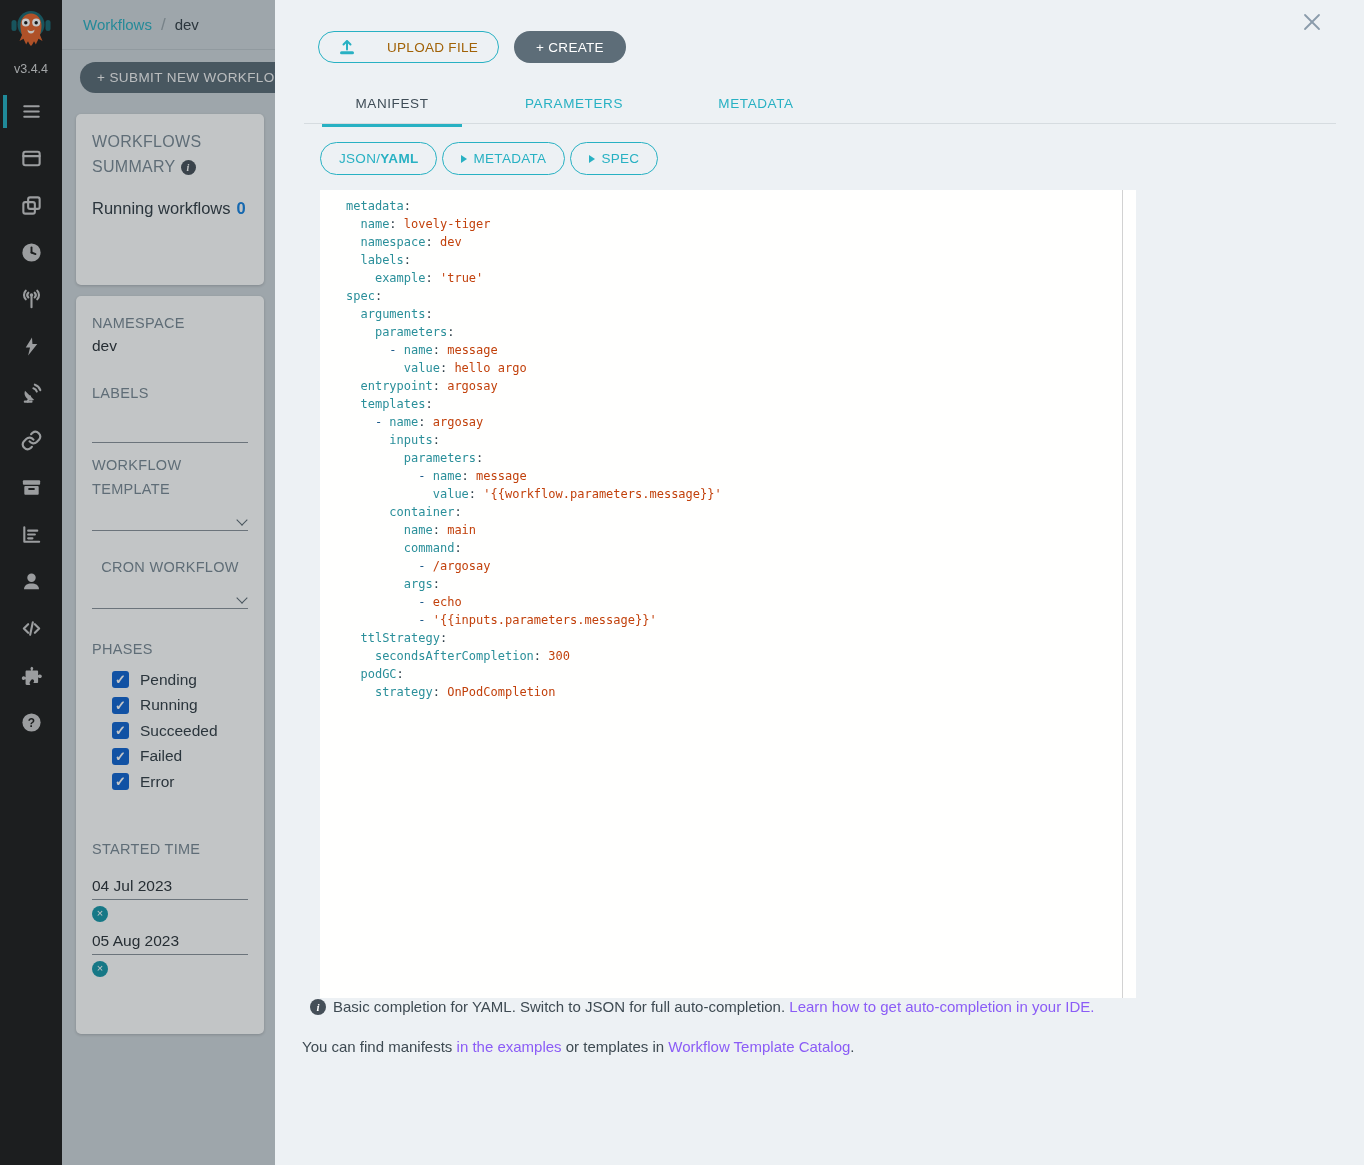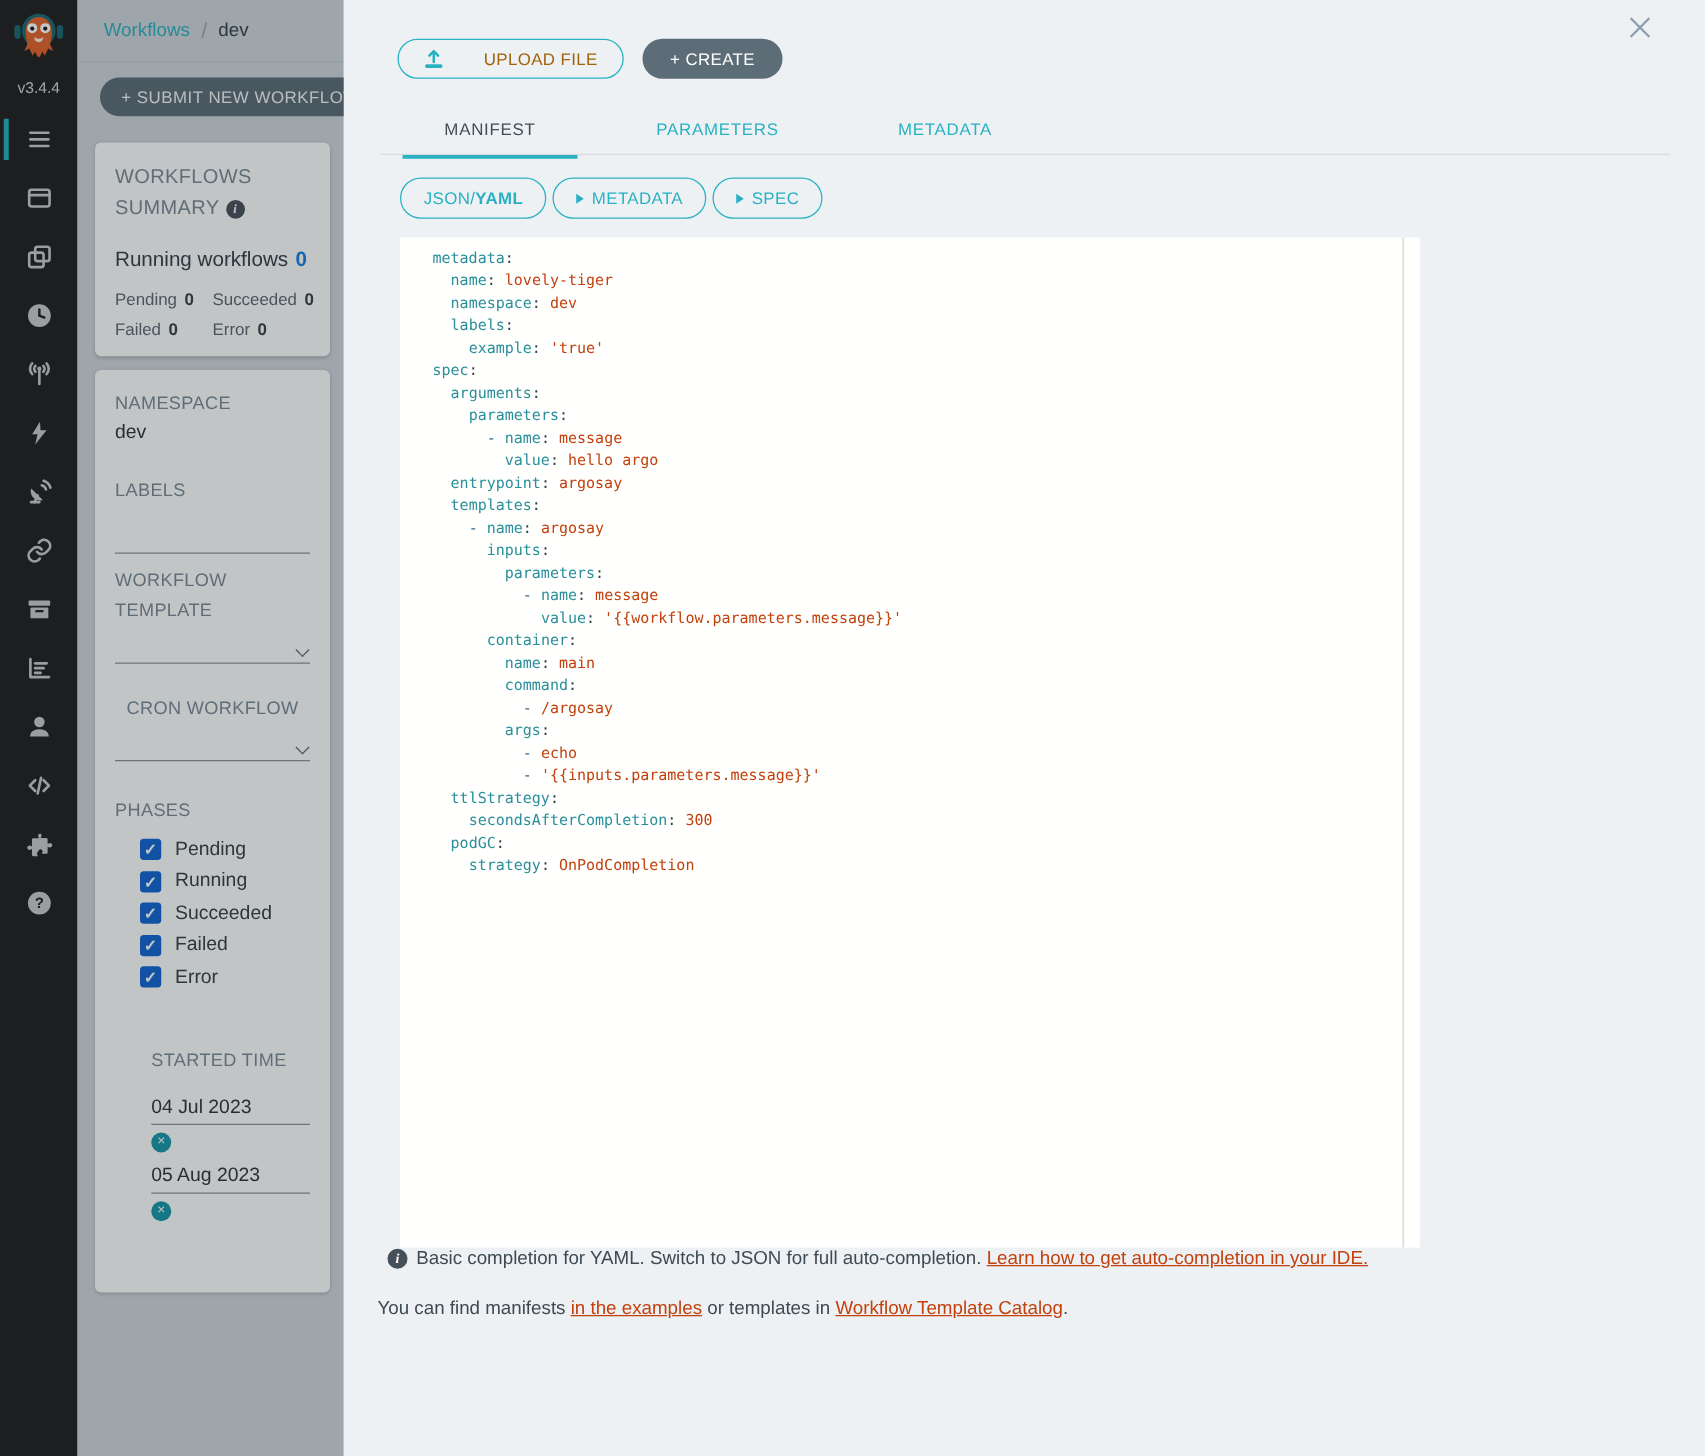--- a/index.html
+++ b/index.html
@@ -89,21 +89,21 @@
   .code-line { white-space:pre; height:18px; }
   .yk { color:#2a8f9a; }     
   .yv { color:#c2410c;text-align:center; }     
   .yp { color:#2e3f49; }     
   .yd { color:#1f5c8c; }     
   
   .hint-line { position:absolute; left:35px; top:998px; font-size:15px; color:#3e4a52; display:flex; align-items:center; }
   .info-dot { display:inline-block; width:16px; height:16px; border-radius:50%; background:#454f58;
     color:#fff; font-size:11px; line-height:16px; text-align:center; font-family:"Liberation Serif",serif;
     font-style:italic; font-weight:bold; margin-right:7px; flex:none; }
-  .teal-link { color:#c2410c; cursor:pointer;text-decoration:underline; }
+  .teal-link { color:#8b5cf6; cursor:pointer; }
   .foot-line { position:absolute; left:27px; top:1038px; font-size:15px; color:#3e4a52; }
 
   
   .mini-info { display:inline-block; width:15px; height:15px; border-radius:50%; background:#4a545c;
     color:#fff; font-size:10px; line-height:15px; text-align:center; font-family:"Liberation Serif",serif;
     font-style:italic; font-weight:bold; vertical-align:1px; margin-left:5px; }
 </style>
 </head>
 <body>
 
@@ -246,26 +246,20 @@
     </div>
 
     <button class="submit-btn">+ SUBMIT NEW WORKFLOW</button>
 
     <div class="card summary-card">
       <div class="card-label" style="font-size:16px; line-height:25px;">
         <span>WORKFLOWS SUMMARY</span><span class="mini-info">i</span>
       </div>
       <div class="running-line">
         <span>Running workflows</span><span class="running-count">0</span>
-      </div>
-      <div class="stats-grid">
-        <div class="stat"><span>Pending</span><b>0</b></div>
-        <div class="stat"><span>Succeeded</span><b>0</b></div>
-        <div class="stat"><span>Failed</span><b>0</b></div>
-        <div class="stat"><span>Error</span><b>0</b></div>
       </div>
     </div>
 
     <div class="card filters-card">
       <div class="f-section">
         <div class="card-label">NAMESPACE</div>
         <div class="f-value">dev</div>
       </div>
       <div class="f-section" style="margin-top:24px;">
         <div class="card-label">LABELS</div>
@@ -301,21 +295,21 @@
           <div class="phase-row">
               <span class="cb">✓</span>
               <span class="phase-label">Failed</span>
             </div>
           <div class="phase-row">
               <span class="cb">✓</span>
               <span class="phase-label">Error</span>
             </div>
         </div>
       </div>
-      <div class="f-section" style="margin-top:42px;margin-left:29px;">
+      <div class="f-section" style="margin-top:42px;">
         <div class="card-label">STARTED TIME</div>
         <div class="date-wrap" style="margin-top:16px;">
           <div class="date-val">04 Jul 2023</div>
           <button class="clear-btn">×</button>
         </div>
         <div class="date-wrap" style="margin-top:10px;">
           <div class="date-val">05 Aug 2023</div>
           <button class="clear-btn">×</button>
         </div>
       </div>

